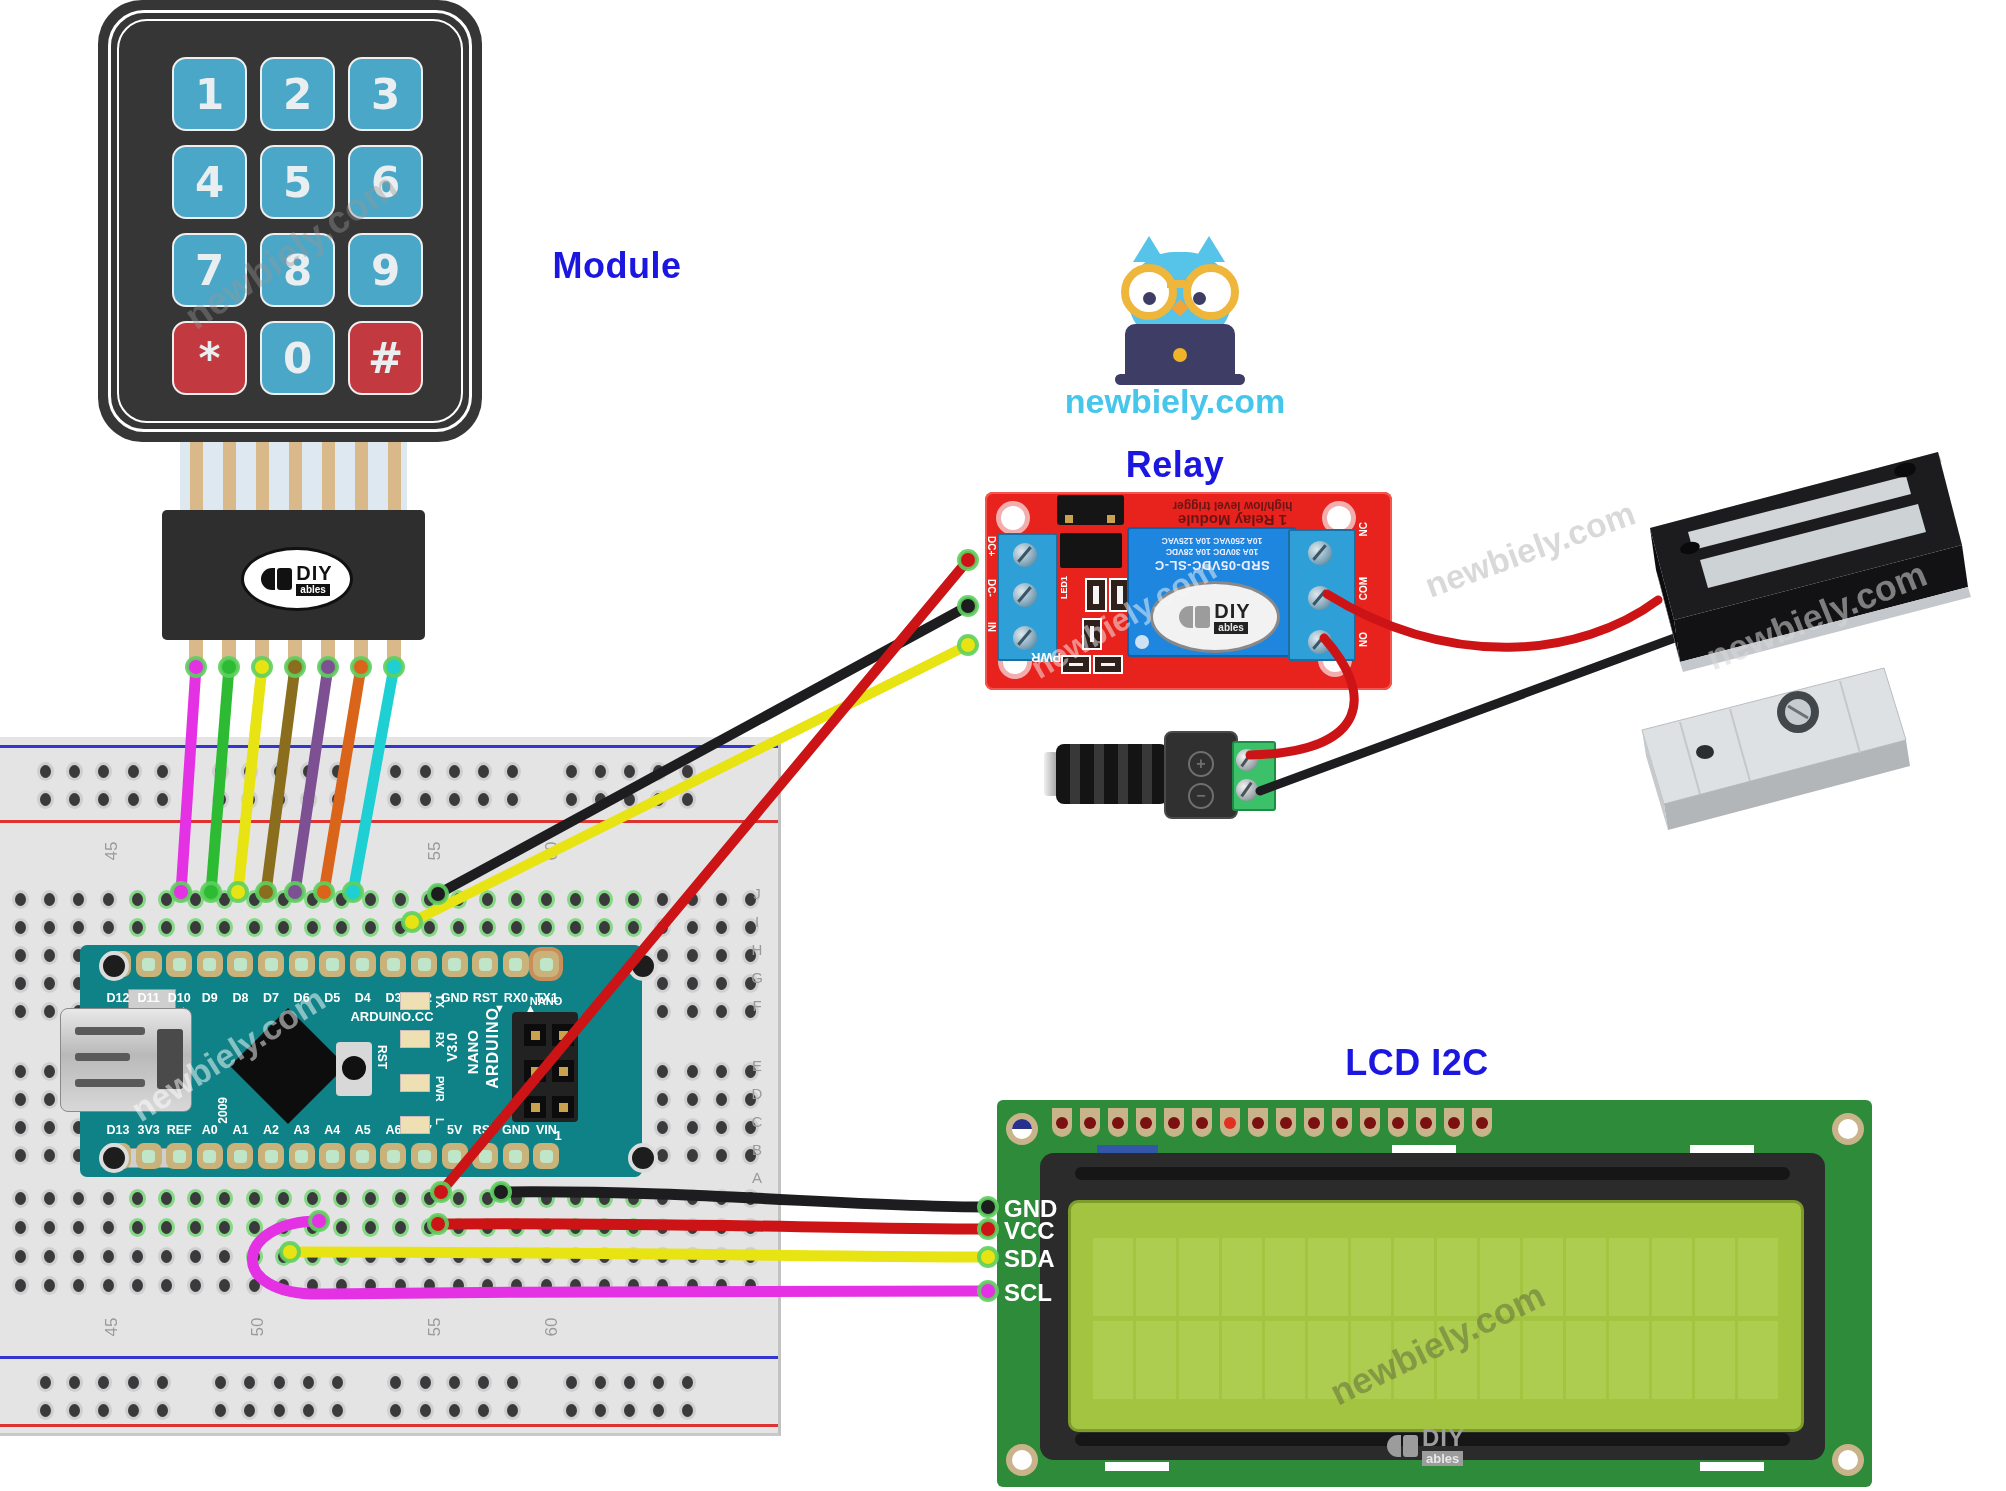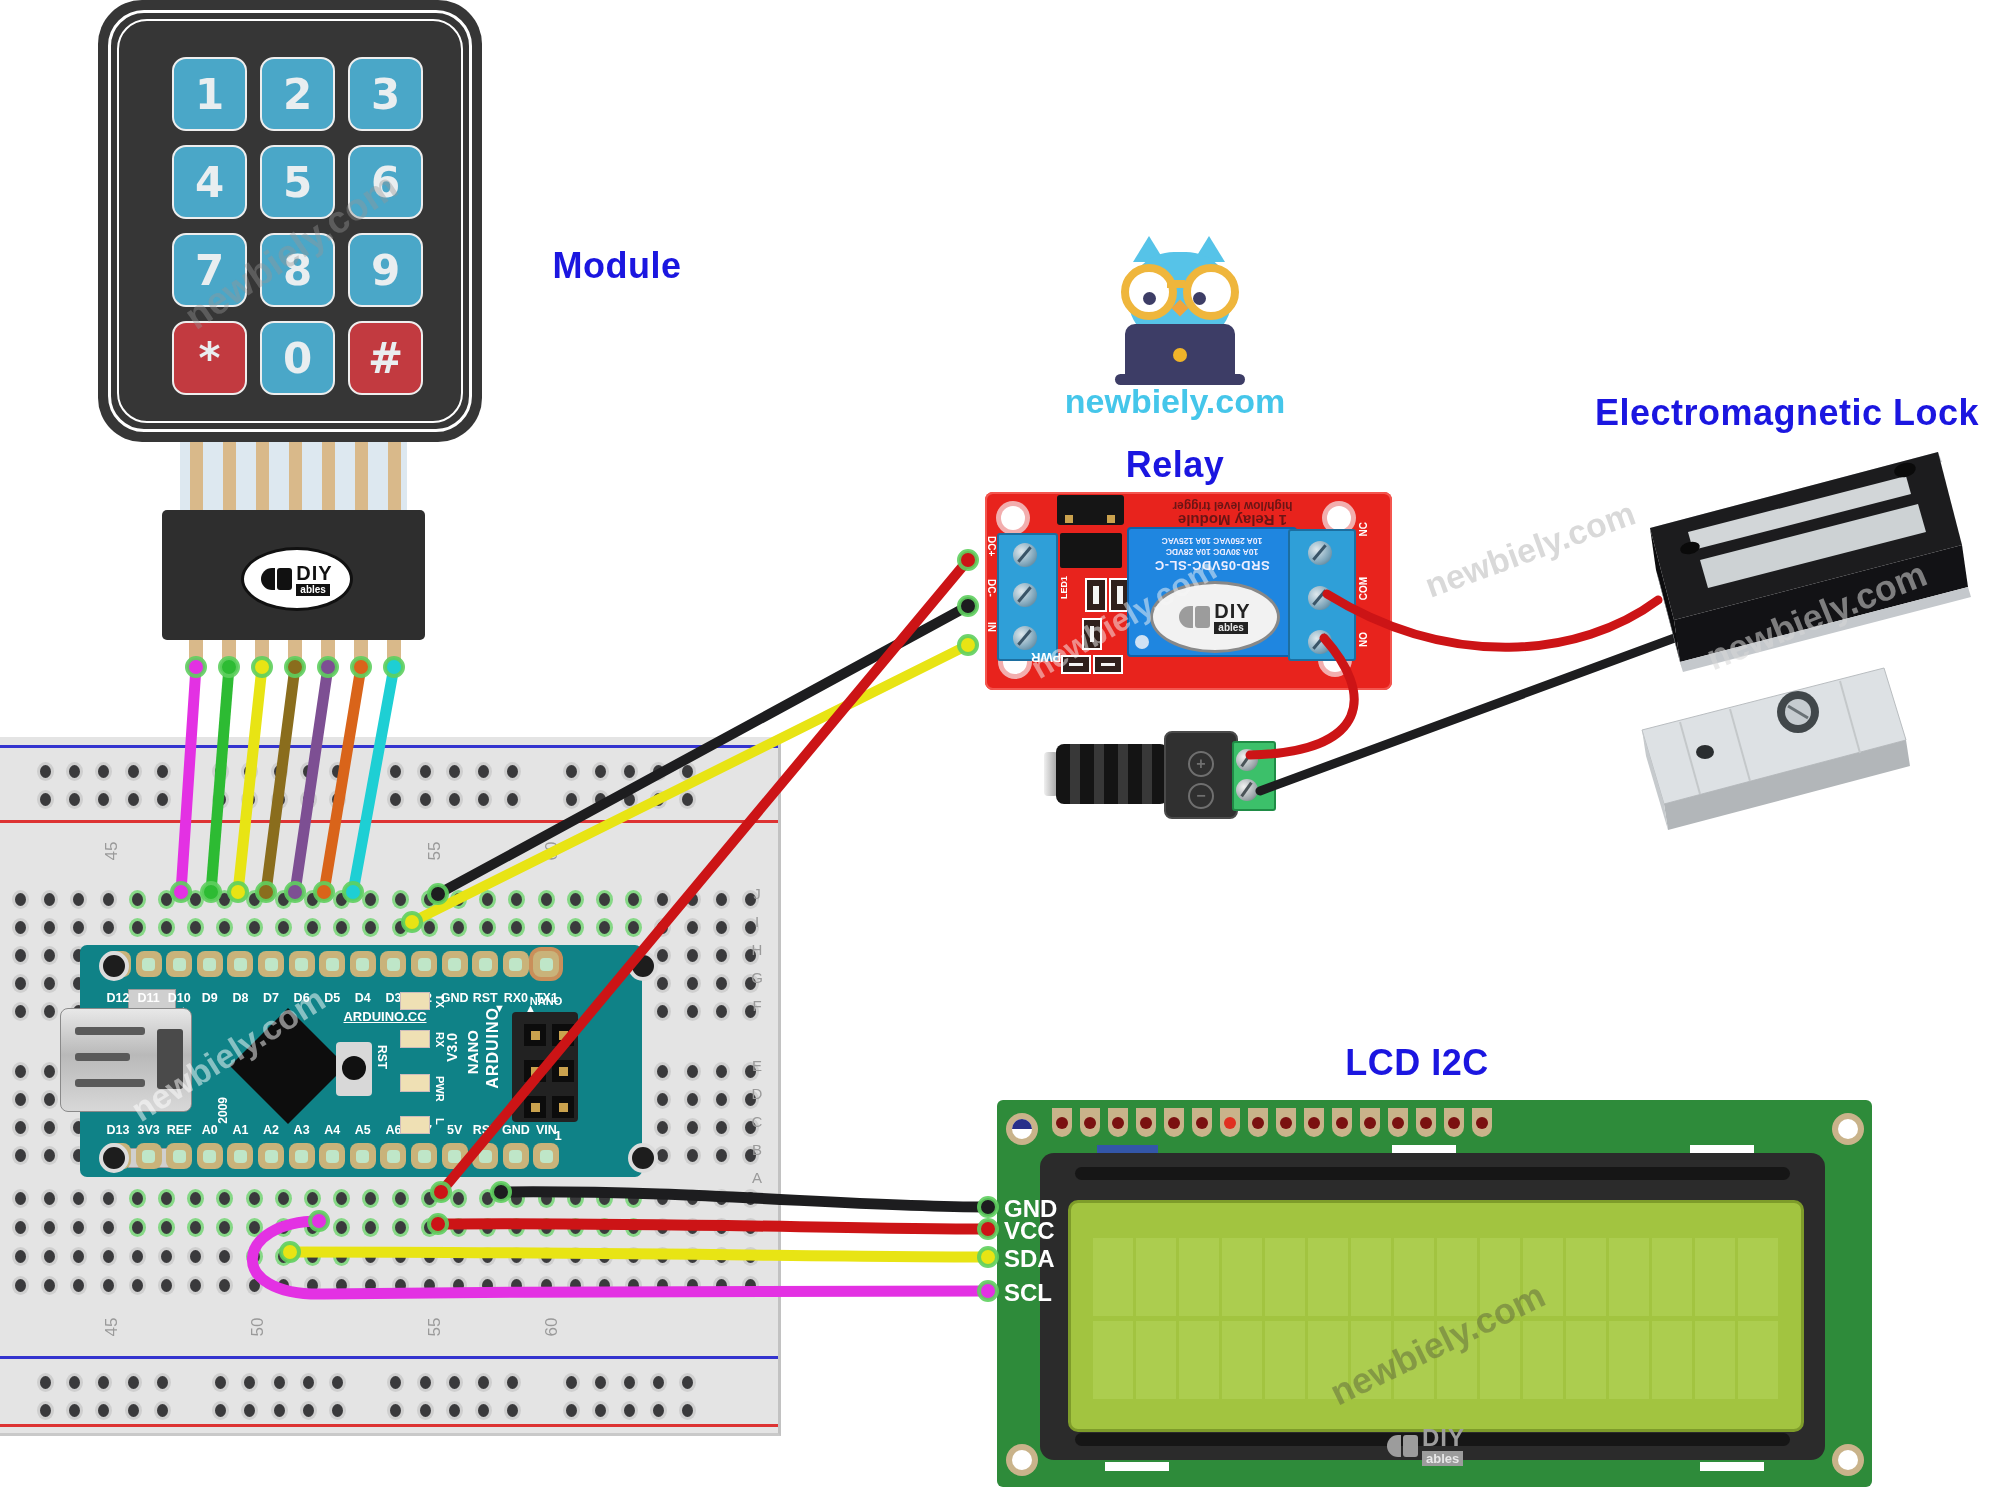--- a/index.html
+++ b/index.html
@@ -635,21 +635,21 @@
   <div class="abs" id="arduino">
     <div id="usb">
       <div class="usb-bar" style="top:18px;width:70px;"></div>
       <div class="usb-bar" style="top:44px;width:55px;"></div>
       <div class="usb-bar" style="top:70px;width:70px;"></div>
       <div style="position:absolute;right:8px;top:20px;width:26px;height:60px;background:#4a4a4a;border-radius:3px;"></div>
     </div>
     <div class="usb-tab" style="left:48px;top:44px;"></div>
     <div class="usb-tab" style="left:48px;top:203px;"></div>
     <div style="position:absolute;left:167px;top:80px;width:82px;height:82px;background:#0d0d0d;transform:rotate(45deg);"></div>
-    <div class="pin-lab" style="left:305px;top:64px;font-size:13px;text-decoration:underline;">ARDUINO.CC</div>
+    <div class="pin-lab" style="left:312px;top:64px;font-size:13px;">ARDUINO.CC</div>
     <div style="position:absolute;left:256px;top:97px;width:36px;height:54px;background:#d8d8d8;border-radius:4px;">
       <div style="position:absolute;left:6px;top:14px;width:24px;height:24px;border-radius:50%;background:#111;"></div>
     </div>
     <div class="vtext cw" style="left:295px;top:100px;font-size:12px;">RST</div>
     <div class="vtext" style="left:93px;top:62px;font-size:12px;">USA</div>
     <div class="vtext" style="left:136px;top:152px;font-size:12px;">2009</div>
     <div class="vtext" style="left:404px;top:62px;font-size:16px;letter-spacing:1px;">ARDUINO</div>
     <div class="vtext" style="left:384px;top:85px;font-size:15px;">NANO</div>
     <div class="vtext" style="left:364px;top:88px;font-size:14px;">V3.0</div>
     <div id="icsp">
@@ -1012,21 +1012,20 @@
     <div id="beak"></div>
     <div id="laptop">
         <i></i>
       </div>
     <div id="laptop-base"></div>
   </div>
   <div id="brand">newbiely.com</div>
 
   <div class="lbl" style="left:617px;top:245px;">Module</div>
   <div class="lbl" style="left:1175px;top:444px;">Relay</div>
-  <div class="lbl" style="left:1787px;top:392px;">Electromagnetic Lock</div>
   <div class="lbl" style="left:1417px;top:1042px;">LCD I2C</div>
 
   <span class="wm" style="left:168px;top:230px;transform:rotate(-34deg);color:rgba(150,150,150,0.4);font-size:38px;">newbiely.com</span>
   <span class="wm" style="left:118px;top:1035px;transform:rotate(-32deg);color:rgba(255,255,255,0.5);font-size:34px;z-index:46;">newbiely.com</span>
   <span class="wm" style="left:1020px;top:600px;transform:rotate(-30deg);color:rgba(245,245,245,0.5);font-size:32px;z-index:46;">newbiely.com</span>
   <span class="wm" style="left:1420px;top:530px;transform:rotate(-20deg);color:rgba(170,170,170,0.45);font-size:34px;">newbiely.com</span>
   <span class="wm" style="left:1700px;top:595px;transform:rotate(-22deg);color:rgba(215,215,215,0.55);font-size:36px;z-index:46;">newbiely.com</span>
 
   <svg id="wires" width="2006" height="1491" viewBox="0 0 2006 1491">
     <g id="wire-paths">

